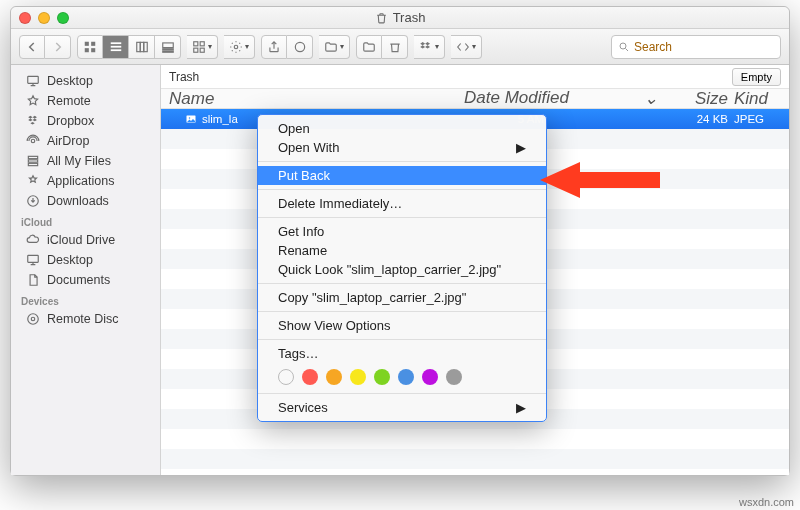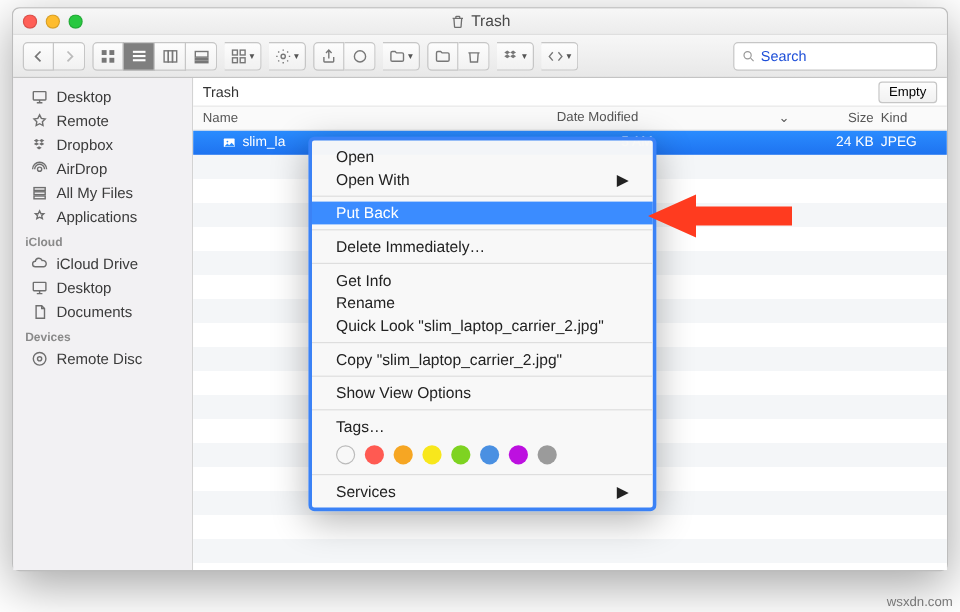--- a/index.html
+++ b/index.html
@@ -17,48 +17,48 @@
 
 
 .toolbar { height: 36px; display: flex; align-items: center; padding: 0 8px; gap: 6px; background: linear-gradient(#f7f7f7,#e8e8e8); border-bottom: 1px solid #c4c4c4; }
 .tb-group { display: flex; }
 .tb-btn { height: 24px; min-width: 26px; background: linear-gradient(#fdfdfd,#f1f1f1); border: 1px solid #c6c6c6; display: flex; align-items: center; justify-content: center; font-size: 12px; color: #555; cursor: default; padding: 0 5px; }
 .tb-group .tb-btn:first-child { border-radius: 4px 0 0 4px; }
 .tb-group .tb-btn:last-child { border-radius: 0 4px 4px 0; border-left: 0; }
 .tb-group .tb-btn:not(:first-child) { border-left: 0; }
 .tb-btn.active { background: #7f7f7f; color: #fff; }
 .tb-btn svg { width: 14px; height: 14px; }
-.search { height: 24px; flex: 1; max-width: 170px; margin-left: auto; background: #fff; border: 1px solid #c6c6c6; border-radius: 4px; display: flex; align-items: center; padding: 0 6px; gap: 4px; color: #1d4ed8; font-size: 12px; }
+.search { height: 24px; flex: 1; max-width: 170px; margin-left: auto; background: #fff; border: 1px solid #c6c6c6; border-radius: 4px; display: flex; align-items: center; padding: 0 6px; gap: 4px; color: #a16207; font-size: 12px; }
 
 
 .body { display: flex; height: calc(100% - 58px); }
 .sidebar { width: 150px; background: #f2f1f3; border-right: 1px solid #d3d3d3; padding: 6px 0 0 0; overflow: hidden; }
 .sb-heading { font-size: 10px; color: #8a8a8a; font-weight: 600; padding: 6px 10px 2px; }
 .sb-item { display: flex; align-items: center; gap: 6px; padding: 3px 10px 3px 14px; font-size: 12.5px; color: #3b3b3b; }
 .sb-item svg, .sb-item .ico { width: 16px; height: 14px; color: #6f6f6f; flex-shrink: 0; }
 
 .main { flex: 1; background: #fff; display: flex; flex-direction: column; position: relative; }
 .path-row { height: 24px; display: flex; align-items: center; justify-content: space-between; padding: 0 8px; font-size: 12px; color: #333; border-bottom: 1px solid #e4e4e4; }
 .empty-btn { height: 18px; padding: 0 8px; font-size: 11px; background: linear-gradient(#fdfdfd,#f1f1f1); border: 1px solid #c6c6c6; border-radius: 3px; }
 
-.cols { height: 20px; display: flex; align-items: center; font-size: 11px; color: #555; border-bottom: 1px solid #e0e0e0; background: #fafafa; }
+.cols { height: 20px; display: flex; align-items: center; font-size: 17px; color: #555; border-bottom: 1px solid #e0e0e0; background: #fafafa; font-style: italic; }
 .col-name { flex: 1; padding-left: 8px; }
 .col-date { width: 200px; display: flex; justify-content: space-between; padding-right: 6px; }
 .col-size { width: 70px; text-align: right; padding-right: 6px; }
 .col-kind { width: 55px; padding-right: 8px; }
 
 .rows { flex: 1; background: repeating-linear-gradient(#fff 0 20px, #f4f6f8 20px 40px); position: relative; }
 .file-row { position: absolute; top: 0; left: 0; right: 0; height: 20px; background: linear-gradient(#2a8cff,#1e73f0); color: #fff; display: flex; align-items: center; font-size: 11.5px; }
 .file-row .fn { flex: 1; padding-left: 24px; display: flex; align-items: center; gap: 5px; }
 .file-row .sz { width: 70px; text-align: right; padding-right: 6px; }
 .file-row .kd { width: 55px; padding-right: 8px; }
 .file-row .dt { width: 200px; }
 
 
-.ctx { position: absolute; top: 114px; left: 257px; width: 290px; background: rgba(248,248,248,0.98); border: 3px solid #3b82f6; border-radius: 5px; box-shadow: 0 8px 30px rgba(0,0,0,0.3); padding: 4px 0; font-size: 13px; color: #222; }
+.ctx { position: absolute; top: 114px; left: 257px; width: 290px; background: rgba(248,248,248,0.98); border: 1px solid #3b82f6; border-radius: 5px; box-shadow: 0 8px 30px rgba(0,0,0,0.3); padding: 4px 0; font-size: 13px; color: #222; }
 .ctx-item { padding: 2px 20px; display: flex; align-items: center; justify-content: space-between; height: 19px; }
 .ctx-item.sel { background: #3b8cff; color: #fff; }
 .ctx-sep { height: 1px; background: #dedede; margin: 4px 0; }
 .tags-row { display: flex; gap: 8px; padding: 6px 20px 4px; }
 .tag-dot { width: 16px; height: 16px; border-radius: 50%; }
 .tag-dot.n { border: 1.5px solid #bbb; background: transparent; }
 
 
 .arrow { position: absolute; top: 158px; left: 540px; width: 120px; height: 52px; pointer-events: none; }
 
@@ -238,20 +238,27 @@
             <rect x="4" y="10" width="16" height="4"></rect>
             <rect x="4" y="16" width="16" height="4"></rect>
           </svg>
           <span>All My Files</span>
         </div>
       <div class="sb-item">
           <svg viewBox="0 0 24 24" fill="none" stroke="currentColor" stroke-width="2">
             <path d="M12 3l2 4h4l-3 3 1 4-4-2-4 2 1-4-3-3h4z"></path>
           </svg>
           <span>Applications</span>
+        </div>
+      <div class="sb-item">
+          <svg viewBox="0 0 24 24" fill="none" stroke="currentColor" stroke-width="2">
+            <circle cx="12" cy="12" r="9"></circle>
+            <path d="M12 7v7M9 11l3 3 3-3"></path>
+          </svg>
+          <span>Downloads</span>
         </div>
 
       <div class="sb-heading">iCloud</div>
       <div class="sb-item">
           <svg viewBox="0 0 24 24" fill="none" stroke="currentColor" stroke-width="2">
             <path d="M6 16a4 4 0 010-8 5 5 0 019.6-1A4 4 0 1118 16z"></path>
           </svg>
           <span>iCloud Drive</span>
         </div>
       <div class="sb-item">

